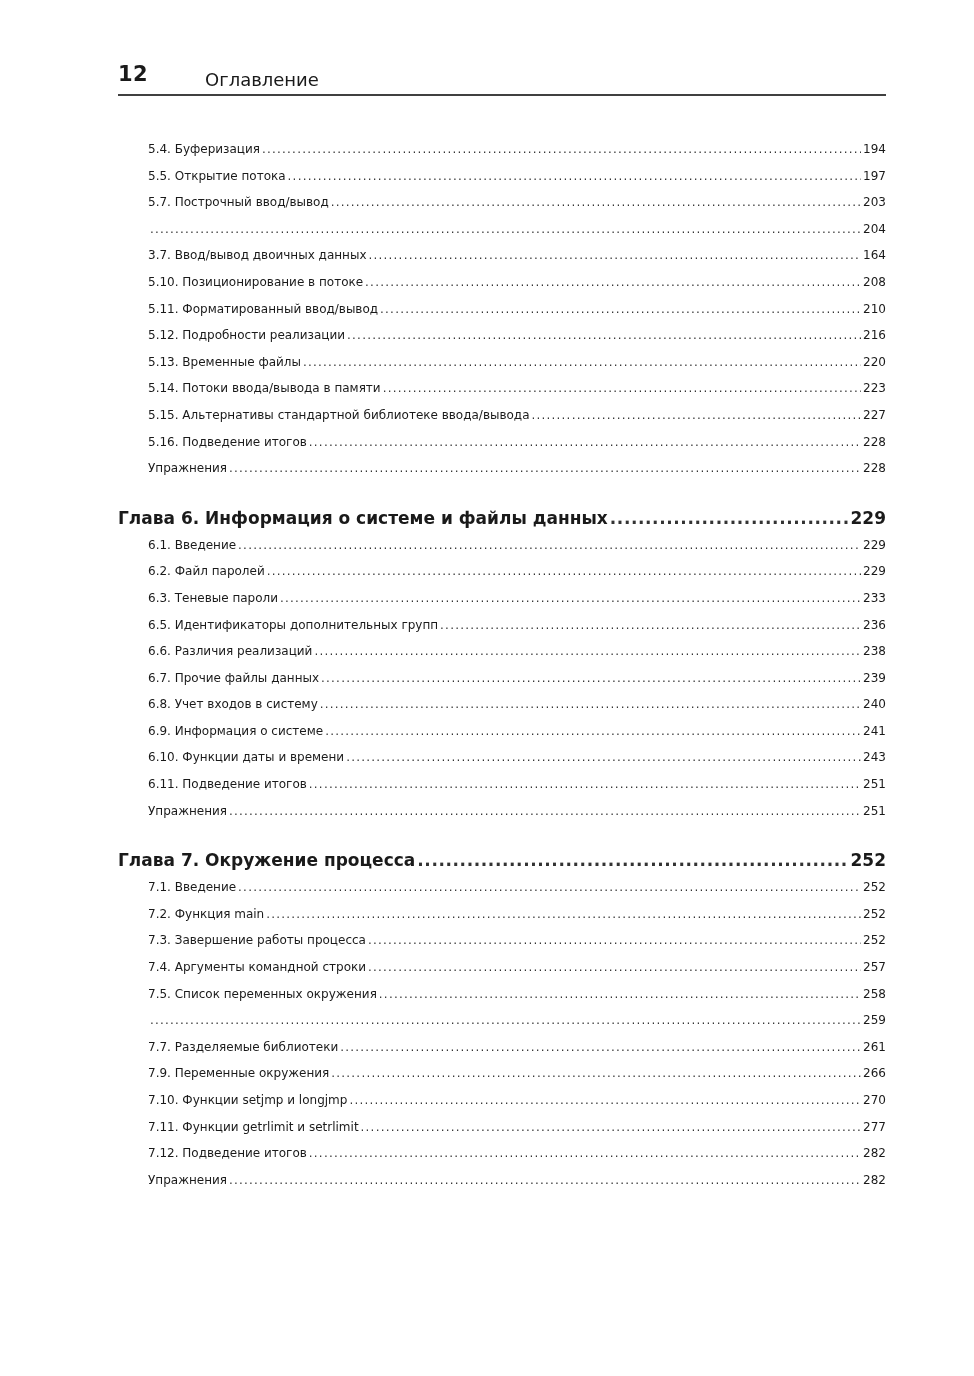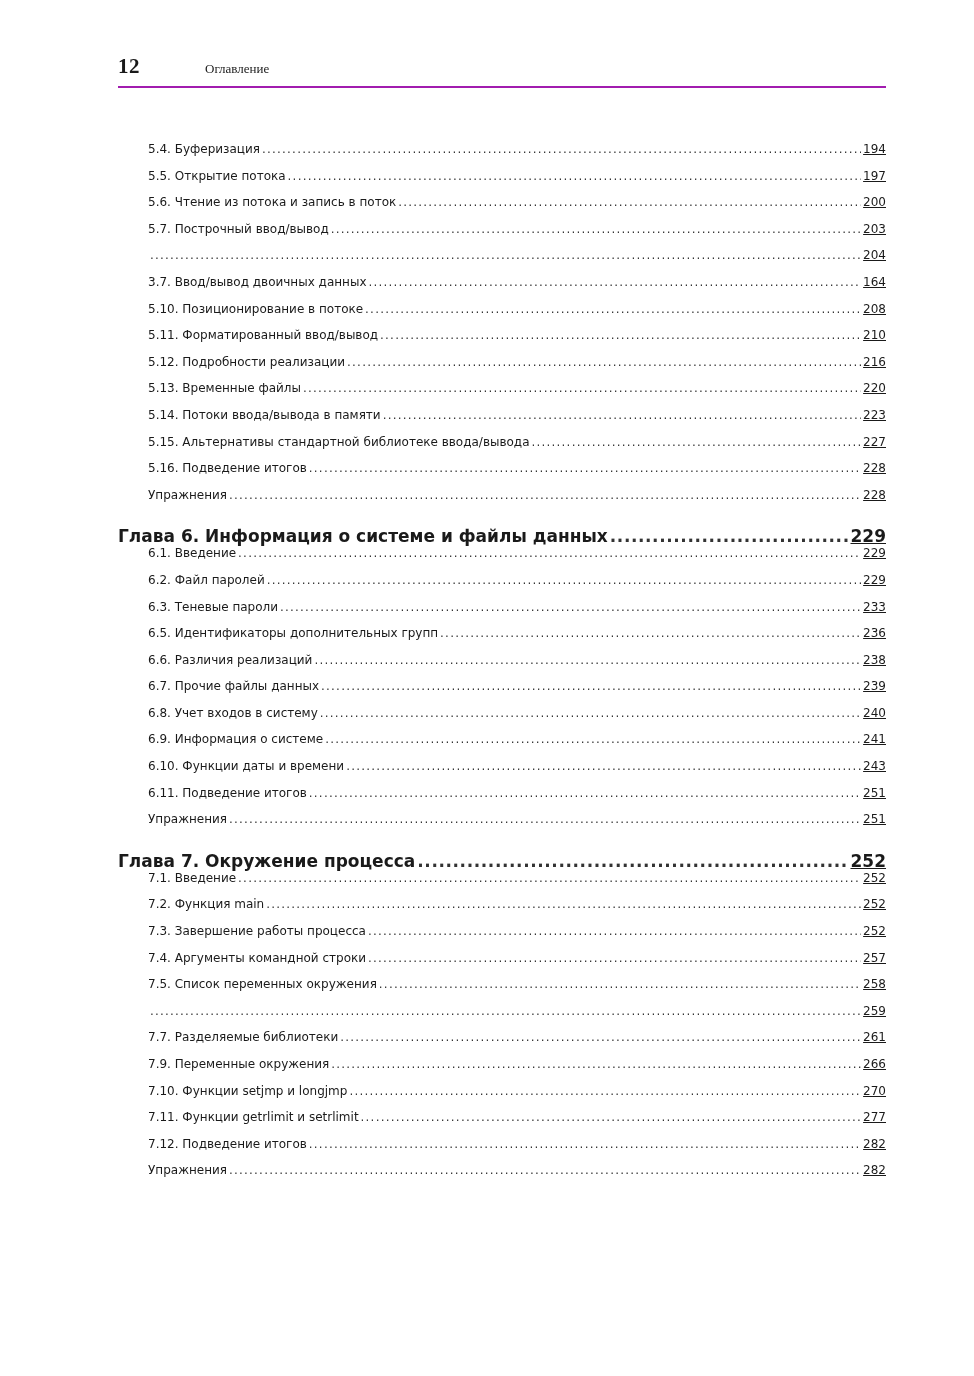--- a/index.html
+++ b/index.html
@@ -1,31 +1,31 @@
 <!DOCTYPE html>
 <html><head>
 <meta charset="utf-8">
 <style>
   html, body { margin: 0; padding: 0; background: #ffffff; }
   body { width: 974px; height: 1376px; position: relative; overflow: hidden;
          font-family: "DejaVu Sans", "Liberation Sans", sans-serif; color: #1a1a1a; }
-  .header { position: absolute; left: 118px; top: 52px; width: 768px; height: 34px;
-            border-bottom: 2px solid #a21caf; font-family: Liberation Serif, serif; }
+  .header { position: absolute; left: 118px; top: 60px; width: 768px; height: 34px;
+            border-bottom: 2px solid #404040; }
   .page-num { position: absolute; left: 0; top: 2px; font-size: 21px; font-weight: bold; letter-spacing: 0.5px; }
-  .running-title { position: absolute; left: 87px; top: 9px; font-size: 13px; }
+  .running-title { position: absolute; left: 87px; top: 9px; font-size: 18px; }
   .toc { position: absolute; left: 118px; top: 142px; width: 768px; }
   .row { display: flex; align-items: baseline; height: 26.6px; font-size: 12px; white-space: nowrap; }
   .row.sub { padding-left: 30px; }
-  .row.chapter { font-weight: bold; font-size: 17px; height: 30px; margin-top: 2px; align-items: flex-end; }
+  .row.chapter { font-weight: bold; font-size: 17px; height: 30px; margin-top: 20px; }
   .row.chapter + .row.sub { }
   .label { flex: 0 0 auto; }
   .leader { flex: 1 1 auto; overflow: hidden; margin: 0 2px; color: #333; letter-spacing: 1.2px; }
   .leader::before { content: "................................................................................................................................................................................................................"; }
   .chapter .leader { letter-spacing: 0.6px; }
-  .pg { flex: 0 0 auto; text-align: right; text-decoration: underline; }
+  .pg { flex: 0 0 auto; text-align: right; }
 </style>
 </head>
 <body>
 
 <div class="header">
   <span class="page-num">12</span>
   <span class="running-title">Оглавление</span>
 </div>
 
 <div class="toc" id="toc">
@@ -33,25 +33,20 @@
     <span class="label">5.4. Буферизация</span>
     <span class="leader"></span>
     <span class="pg">194</span>
   </div>
     <div class="row sub">
     <span class="label">5.5. Открытие потока</span>
     <span class="leader"></span>
     <span class="pg">197</span>
   </div>
     <div class="row sub">
-    <span class="label">5.6. Чтение из потока и запись в поток</span>
-    <span class="leader"></span>
-    <span class="pg">200</span>
-  </div>
-    <div class="row sub">
     <span class="label">5.7. Построчный ввод/вывод</span>
     <span class="leader"></span>
     <span class="pg">203</span>
   </div>
     <div class="row sub">
     <span class="leader"></span>
     <span class="pg">204</span>
   </div>
     <div class="row sub">
     <span class="label">3.7. Ввод/вывод двоичных данных</span>

